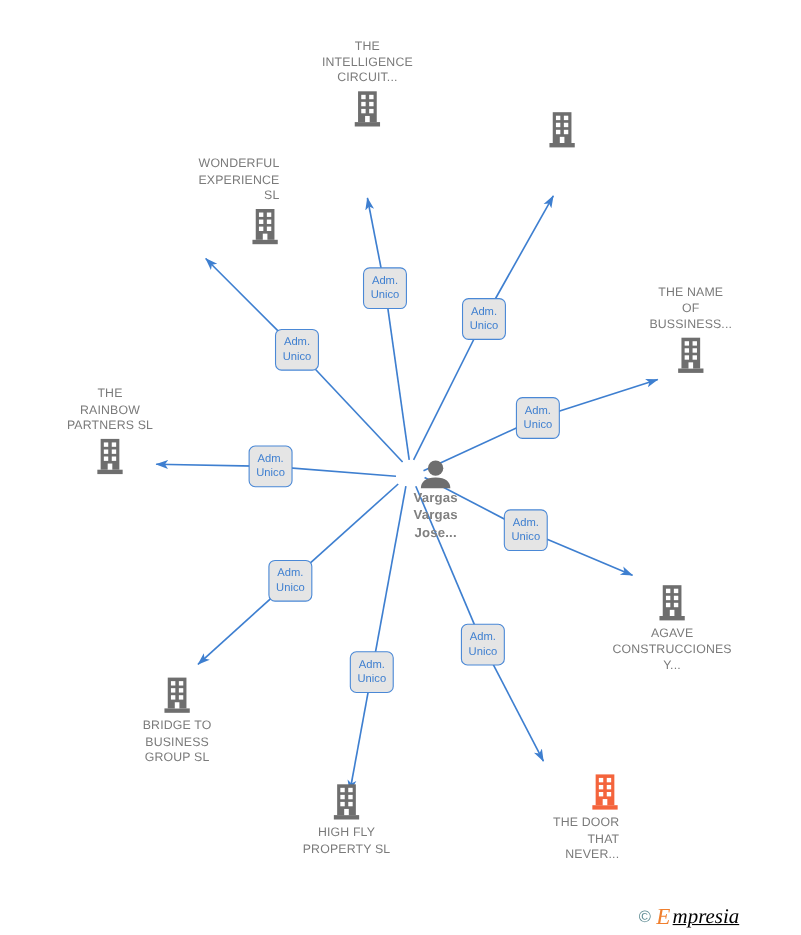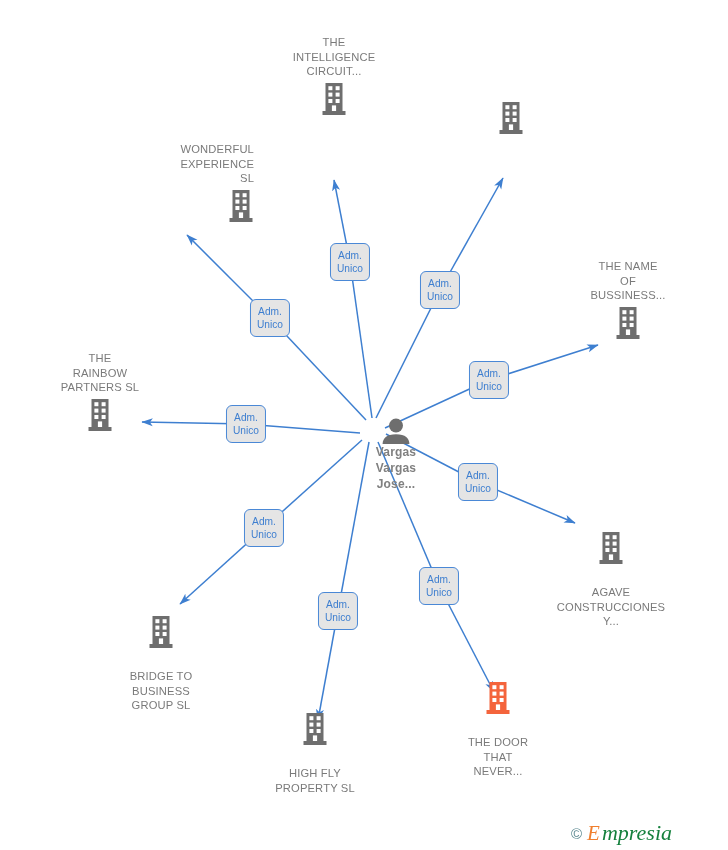--- a/index.html
+++ b/index.html
@@ -42,21 +42,21 @@
     letter-spacing: 0.15px;
     white-space: pre-line;
     font-family: "Liberation Sans", sans-serif;
   }
   .node-label.person {
     color: #808080;
     font-size: 12px;
     line-height: 16px;
   }
   .node.label-above .node-label { margin-bottom: 3px; }
-  .node.label-below .node-label { margin-top: 20px; }
+  .node.label-below .node-label { margin-top: 4px; }
 
   .edge-label {
     position: absolute;
     transform: translate(-50%, -50%);
     box-sizing: border-box;
     background: #e5e5e5;
     border: 1.3px solid #4a88d6;
     border-radius: 6px;
     color: #3e7fd0;
     font-size: 10.2px;
@@ -83,26 +83,27 @@
     font-family: "Liberation Sans", sans-serif;
   }
   .wm-e {
     font-size: 21px;
     color: #f07f2e;
     font-style: italic;
     font-family: "Liberation Serif", serif;
     line-height: 1;
   }
   .wm-rest {
-    font-size: 22px;
-    color: #15803d;
+    font-size: 19px;
+    color: #000000;
     font-style: italic;
     font-family: "Liberation Serif", serif;
     line-height: 1;
     margin-left: -3px;
+    text-decoration: underline;
   }
 </style>
 </head>
 <body>
 
 <div id="canvas">
 
   <svg id="edge-layer" viewBox="0 0 728 850" xmlns="http://www.w3.org/2000/svg">
     <defs>
       <marker id="arrowhead" markerWidth="9" markerHeight="9" refX="7.2" refY="3.1" orient="auto" markerUnits="strokeWidth">
@@ -252,21 +253,21 @@
             <rect x="7.4" y="10.6" width="4" height="4" fill="#ffffff"></rect>
             <rect x="14.6" y="10.6" width="4" height="4" fill="#ffffff"></rect>
             <rect x="7.4" y="17" width="4" height="4" fill="#ffffff"></rect>
             <rect x="14.6" y="17" width="4" height="4" fill="#ffffff"></rect>
             <rect x="10.9" y="23.4" width="4.2" height="5.6" fill="#ffffff"></rect>
           </svg></span>
         <div class="node-label">BRIDGE TO
 BUSINESS
 GROUP  SL</div>
       </div>
-      <div class="node label-below" style="left: 498px; top: 681px;">
+      <div class="node label-below" style="left: 498px; top: 703px; text-align: right;">
         <span class="node-icon"><svg width="26" height="34" viewBox="0 0 26 34" xmlns="http://www.w3.org/2000/svg">
             <rect x="4.5" y="1" width="17" height="28" fill="#f4643c"></rect>
             <rect x="1.5" y="29" width="23" height="4" fill="#f4643c"></rect>
             <rect x="7.4" y="4.2" width="4" height="4" fill="#ffffff"></rect>
             <rect x="14.6" y="4.2" width="4" height="4" fill="#ffffff"></rect>
             <rect x="7.4" y="10.6" width="4" height="4" fill="#ffffff"></rect>
             <rect x="14.6" y="10.6" width="4" height="4" fill="#ffffff"></rect>
             <rect x="7.4" y="17" width="4" height="4" fill="#ffffff"></rect>
             <rect x="14.6" y="17" width="4" height="4" fill="#ffffff"></rect>
             <rect x="10.9" y="23.4" width="4.2" height="5.6" fill="#ffffff"></rect>

